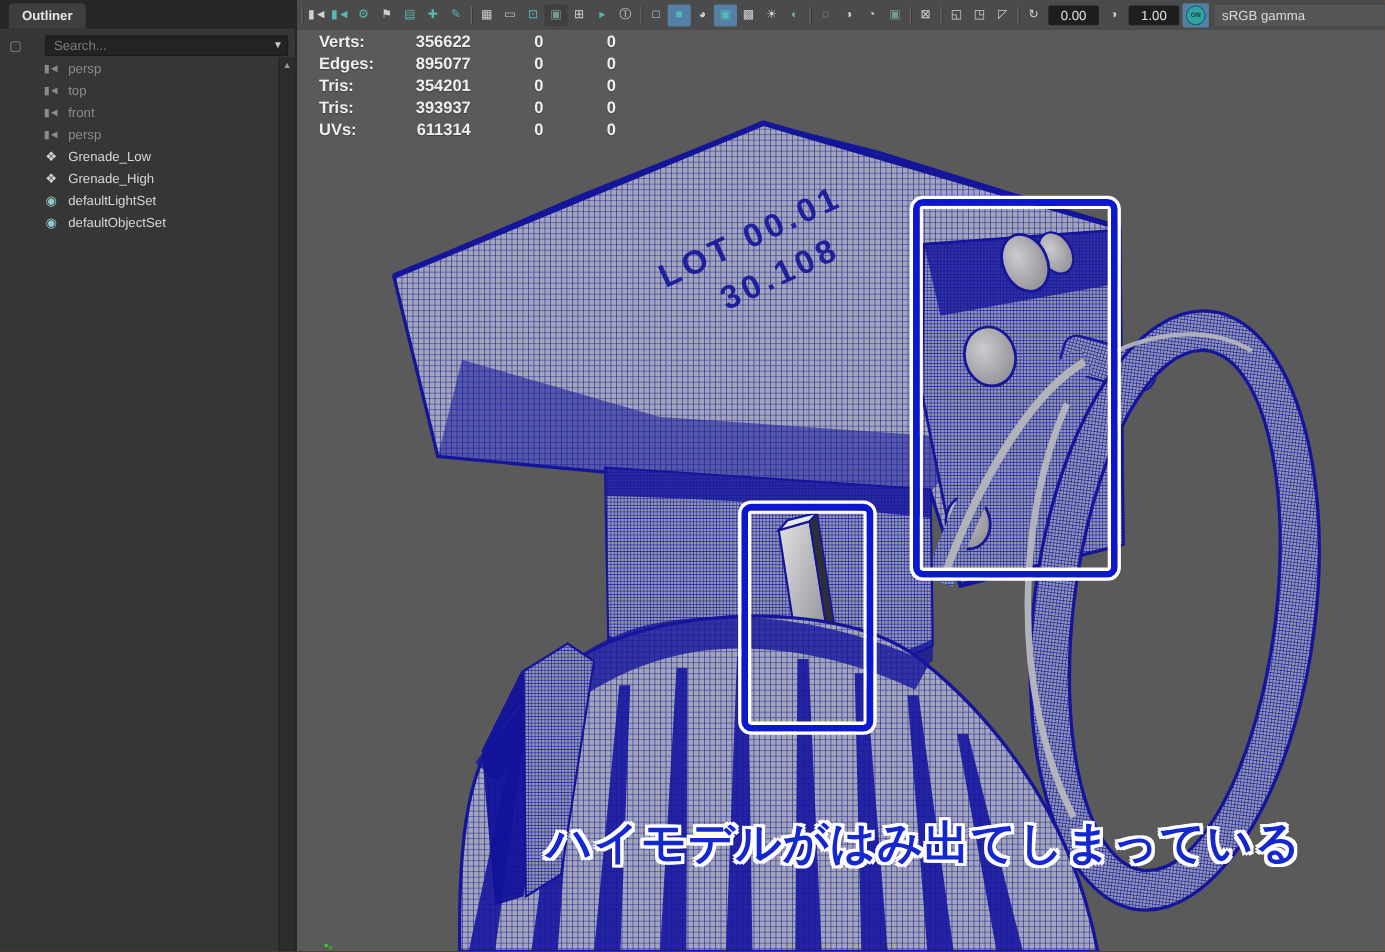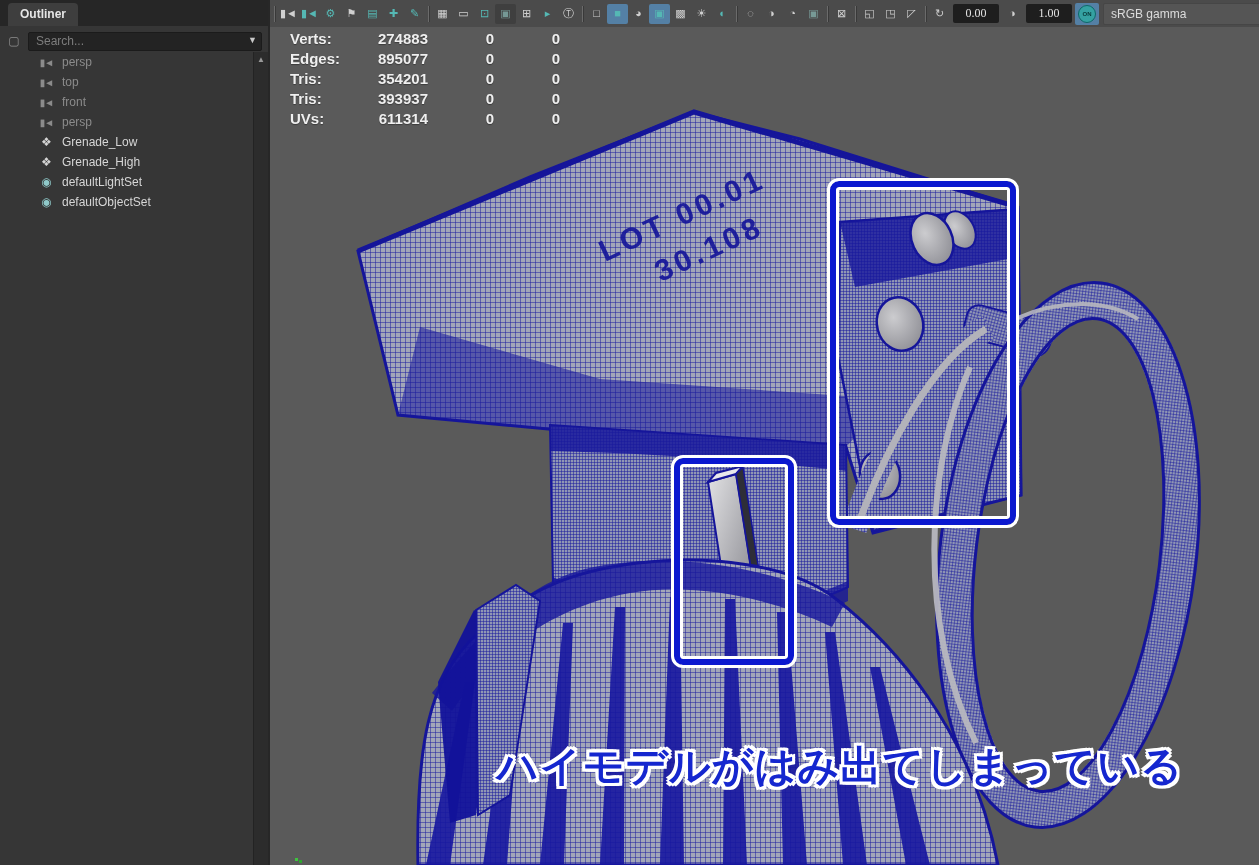--- a/index.html
+++ b/index.html
@@ -5,21 +5,21 @@
   html,body{margin:0;padding:0;background:#222;}
   .app{position:relative;width:1259px;height:865px;overflow:hidden;background:#a16207;
        font-family:"Liberation Sans",sans-serif;-webkit-font-smoothing:antialiased;}
 
   
   .outliner{position:absolute;left:0;top:0;width:268px;height:865px;background:#363636;border-right:2px solid #272727;}
   .ol-tabbar{height:26px;background:#262626;display:flex;align-items:flex-end;padding-left:8px;}
   .ol-tab{background:#3e3e3e;color:#e6e6e6;font-size:12px;font-weight:bold;padding:4px 12px 5px;border-radius:4px 4px 0 0;}
   .ol-searchrow{display:flex;align-items:center;gap:5px;padding:3px 6px 3px 5px;height:24px;}
   .ol-filter{width:18px;height:16px;color:#8f8f8f;font-size:12px;line-height:16px;text-align:center;}
-  .ol-search{flex:1;position:relative;}
+  .ol-search{flex:1;position:relative;margin-left:13px;}
   .ol-search input{width:100%;box-sizing:border-box;background:#232323;border:1px solid #1b1b1b;color:#b9b9b9;
                    font-size:12px;height:19px;padding:1px 20px 1px 7px;border-radius:2px;font-family:inherit;}
   .ol-search input::placeholder{color:#7d7d7d;}
   .ol-caret{position:absolute;right:5px;top:5px;color:#c9c9c9;font-size:9px;line-height:9px;}
   .ol-tree{position:absolute;top:52px;left:0;right:14px;bottom:0;}
   .oitem{display:flex;align-items:center;height:20px;padding-left:38px;gap:7px;color:#d6d6d6;font-size:12px;cursor:default;}
   .oitem.muted{color:#8b8b8b;}
   .oicon{width:17px;text-align:center;font-size:10px;letter-spacing:-1px;color:#cfcfcf;}
   .oicon.cam{color:#8b8b8b;}
   .oicon.mesh{color:#d4d4d4;font-size:12px;letter-spacing:0;}
@@ -31,21 +31,21 @@
   .vp{position:absolute;left:270px;top:0;width:989px;height:865px;}
   .vp-toolbar{height:27px;background:#4b4b4b;border-bottom:1px solid #3b3b3b;display:flex;align-items:center;padding-left:1px;}
   .tb-icon{width:21px;height:20px;display:flex;align-items:center;justify-content:center;border-radius:2px;flex:0 0 auto;}
   .tb-icon .g{font-size:11px;line-height:11px;}
   .g.light{color:#d0d0d0;} .g.teal{color:#55b8b4;} .g.dim{color:#7fa8a4;opacity:.85;}
   .tb-icon.active{background:#5480a5;}
   .tb-icon.pressed{background:#3f3f3f;}
   .tb-sep{width:7px;height:20px;position:relative;flex:0 0 auto;}
   .tb-sep::after{content:"";position:absolute;left:3px;top:2px;bottom:2px;width:1px;background:#6b6b6b;box-shadow:1px 0 0 #393939;}
   .tb-field{background:#1e1e1e;color:#e2e2e2;font-size:12px;padding:2px 6px;border-radius:2px;margin:0 3px;
-            min-width:34px;text-align:center;flex:0 0 auto;font-family:Liberation Serif, serif;}
+            min-width:34px;text-align:center;flex:0 0 auto;}
   .tb-toggle{width:24px;height:22px;background:#5480a5;border-radius:2px;display:flex;align-items:center;justify-content:center;flex:0 0 auto;}
   .tb-toggle .g{width:16px;height:16px;border-radius:50%;background:#35a2a2;border:1px solid #0d6868;color:#083a3a;
                 font-size:6px;font-weight:bold;display:flex;align-items:center;justify-content:center;}
   .tb-dropdown{width:158px;height:20px;background:#555;border:1px solid #464646;border-radius:2px;color:#dcdcdc;
                font-size:12px;display:flex;align-items:center;padding:0 7px;gap:6px;margin-left:4px;flex:0 0 auto;}
   .tb-dropdown .val{flex:1;}
 
   
   .vp-canvas{position:absolute;left:0;top:27px;width:989px;height:838px;background:#5a5a5a;overflow:hidden;}
   .hud{position:absolute;left:20px;top:1px;color:#efefef;font-size:15px;font-weight:bold;text-shadow:0 1px 1px rgba(0,0,0,.35);}
@@ -432,21 +432,21 @@
         </g>
 
         <path d="M168,655 L204,583 L230,598 L206,788 L180,796 Z" fill="#12129a" opacity="0.95"></path>
         <path d="M206,583 L246,558 L270,574 L240,768 L208,788 Z" fill="url(#wd)" stroke="#15159a" stroke-width="2"></path>
       </svg>
 
       <div class="hud">
 
           <div class="hud-row">
             <span class="hl">Verts:</span>
-            <span class="hv">274883</span>
+            <span class="hv">356622</span>
             <span class="hv">0</span>
             <span class="hv">0</span>
           </div>
 
           <div class="hud-row">
             <span class="hl">Edges:</span>
             <span class="hv">895077</span>
             <span class="hv">0</span>
             <span class="hv">0</span>
           </div>

